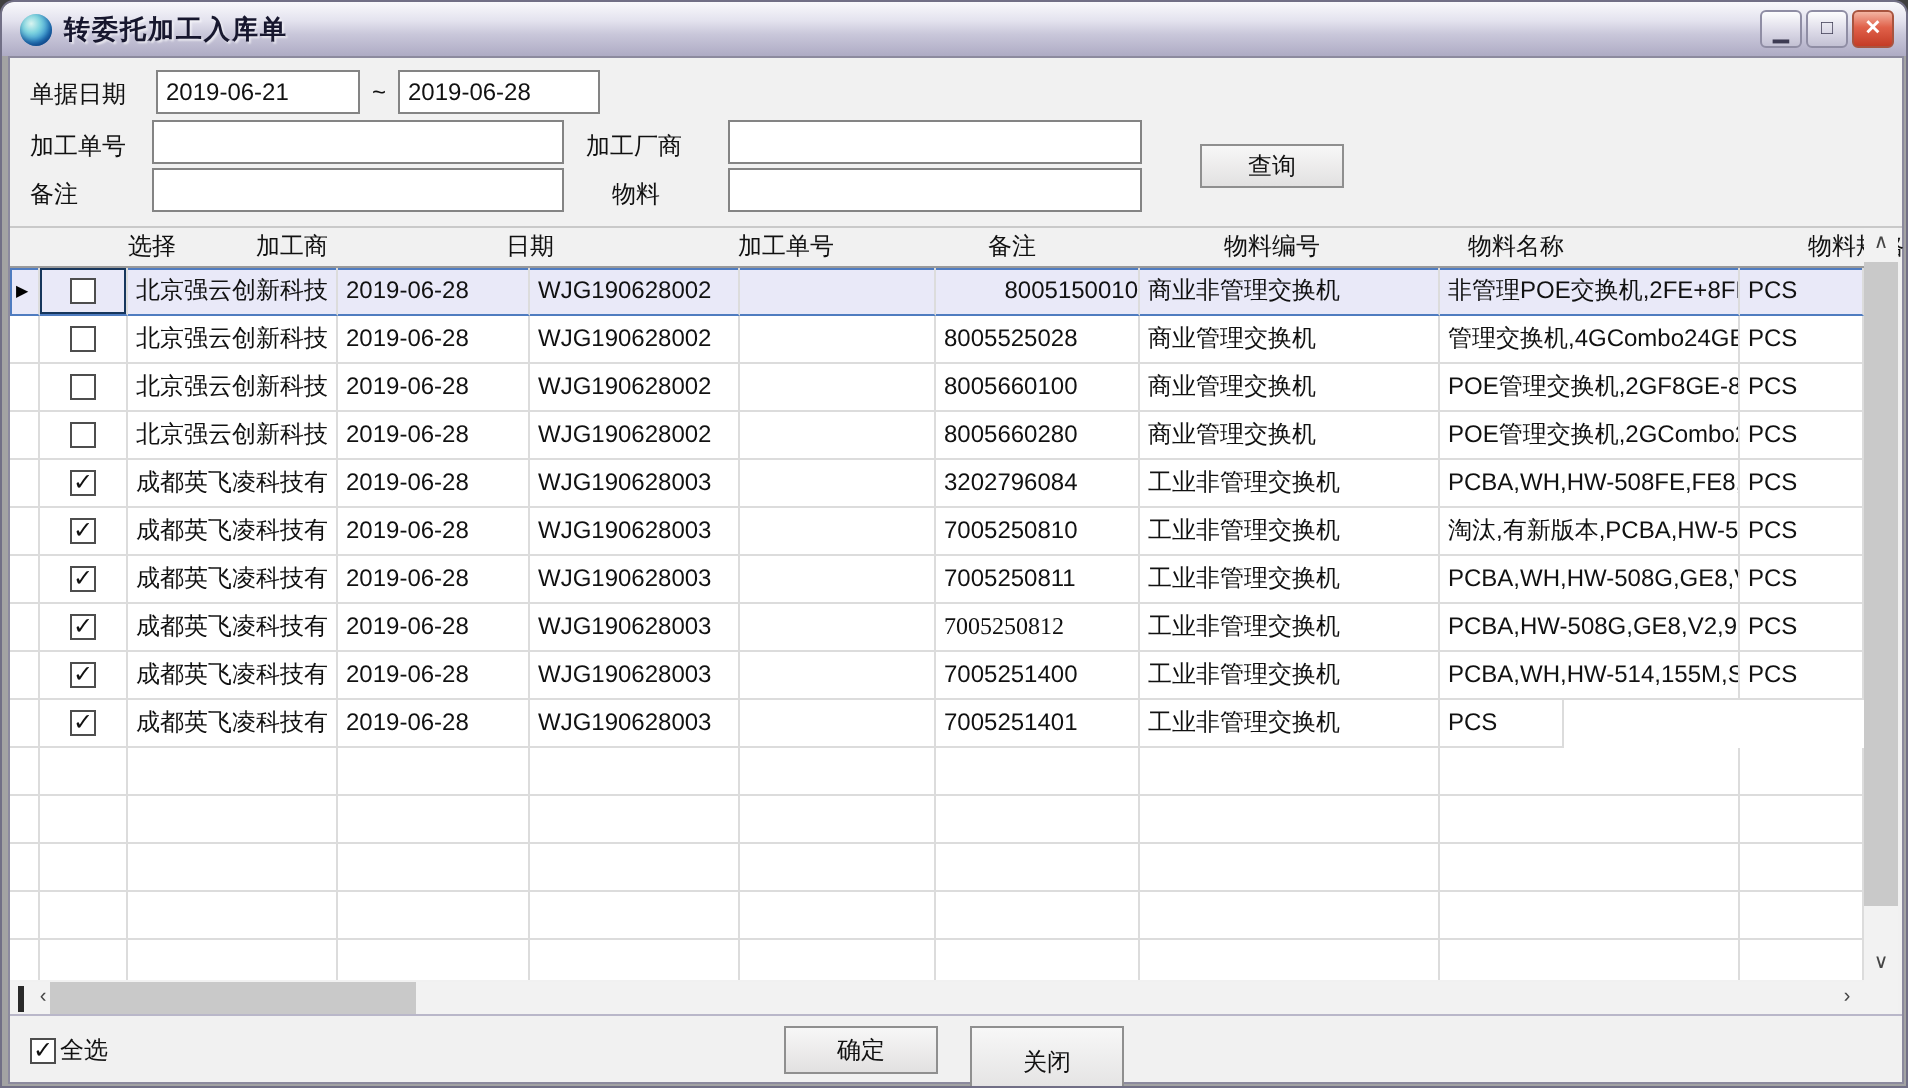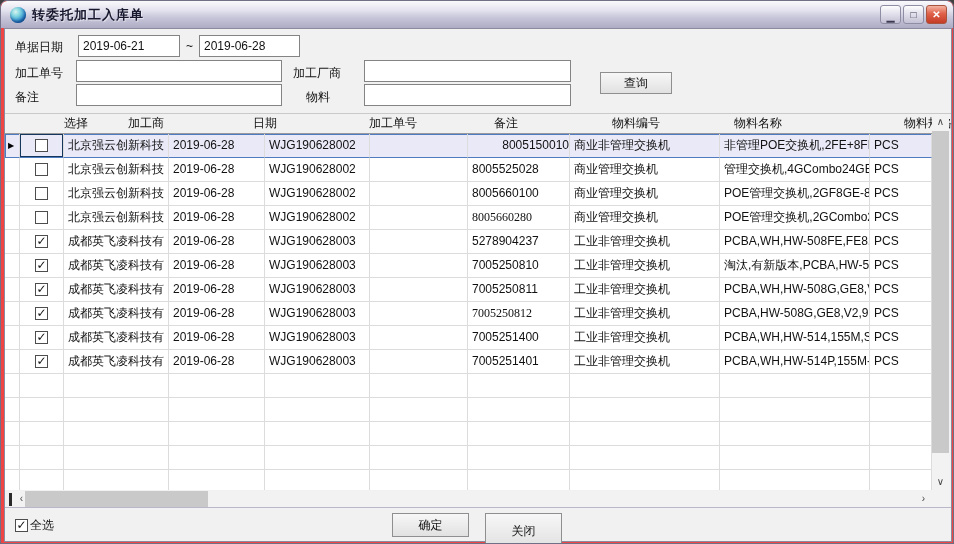--- a/index.html
+++ b/index.html
@@ -1,17 +1,17 @@
 <!DOCTYPE html>
 <html><head>
 <meta charset="utf-8">
 <style>
   html,body{margin:0;padding:0;background:#3f3f3f;font-family:"Liberation Sans","DejaVu Sans",sans-serif;}
   *{box-sizing:border-box;}
-  .window{position:relative;width:954px;height:544px;background:#ef4444;border:1px solid #716f86;border-radius:7px 7px 0 0;overflow:hidden;}
+  .window{position:relative;width:954px;height:544px;background:#a3a3a3;border:1px solid #716f86;border-radius:7px 7px 0 0;overflow:hidden;}
   
   .titlebar{position:absolute;left:0;top:0;right:0;height:27px;border-radius:6px 6px 0 0;
     background:linear-gradient(#f9f9fc 0%,#e3e2ee 35%,#c9c7da 60%,#aeabc4 100%);
     display:flex;align-items:center;padding:0 6px;}
   .app-icon{width:16px;height:16px;border-radius:50%;margin:0 6px 0 3px;flex:none;
     background:radial-gradient(circle at 35% 30%,#d9f4f0 0%,#7fd4df 30%,#2f8fd2 65%,#0c4fa0 100%);
     box-shadow:inset -1px -2px 3px rgba(0,30,90,.55);}
   .title-text{font-size:13px;font-weight:bold;color:#17172e;text-shadow:1px 1px 1px rgba(255,255,255,.6);letter-spacing:1px;}
   .caption-buttons{margin-left:auto;display:flex;gap:2px;}
   .capbtn{width:21px;height:19px;border:1px solid #8f8da4;border-radius:3px;font-size:10px;line-height:16px;
@@ -149,35 +149,35 @@
           </div>
           <div class="grow">
             <div class="cell ind" style="width: 15px;"></div>
             <div class="cell selcell" style="width: 44px;">
               <span class="cb"></span>
             </div>
             <div class="cell" style="width: 105px;">北京强云创新科技</div>
             <div class="cell" style="width: 96px;">2019-06-28</div>
             <div class="cell" style="width: 105px;">WJG190628002</div>
             <div class="cell" style="width: 98px;"></div>
-            <div class="cell" style="width: 102px; font-family: Liberation Serif, serif;">8005660280</div>
+            <div class="cell" style="width: 102px;">8005660280</div>
             <div class="cell" style="width: 150px;">商业管理交换机</div>
             <div class="cell" style="width: 150px;">POE管理交换机,2GCombo2</div>
             <div class="cell" style="width: 62px;">PCS</div>
           </div>
           <div class="grow">
             <div class="cell ind" style="width: 15px;"></div>
             <div class="cell selcell" style="width: 44px;">
               <span class="cb checked">✓</span>
             </div>
             <div class="cell" style="width: 105px;">成都英飞凌科技有</div>
             <div class="cell" style="width: 96px;">2019-06-28</div>
             <div class="cell" style="width: 105px;">WJG190628003</div>
             <div class="cell" style="width: 98px;"></div>
-            <div class="cell" style="width: 102px;">5278904237</div>
+            <div class="cell" style="width: 102px;">3202796084</div>
             <div class="cell" style="width: 150px;">工业非管理交换机</div>
             <div class="cell" style="width: 150px; text-align: right;">PCBA,WH,HW-508FE,FE8,</div>
             <div class="cell" style="width: 62px;">PCS</div>
           </div>
           <div class="grow">
             <div class="cell ind" style="width: 15px;"></div>
             <div class="cell selcell" style="width: 44px;">
               <span class="cb checked">✓</span>
             </div>
             <div class="cell" style="width: 105px;">成都英飞凌科技有</div>
@@ -235,21 +235,20 @@
             <div class="cell ind" style="width: 15px;"></div>
             <div class="cell selcell" style="width: 44px;">
               <span class="cb checked">✓</span>
             </div>
             <div class="cell" style="width: 105px;">成都英飞凌科技有</div>
             <div class="cell" style="width: 96px;">2019-06-28</div>
             <div class="cell" style="width: 105px;">WJG190628003</div>
             <div class="cell" style="width: 98px;"></div>
             <div class="cell" style="width: 102px;">7005251401</div>
             <div class="cell" style="width: 150px;">工业非管理交换机</div>
-            <div class="cell" style="width: 150px;">PCBA,WH,HW-514P,155M-</div>
             <div class="cell" style="width: 62px;">PCS</div>
           </div>
           <div class="grow">
             <div class="cell ind" style="width: 15px;"></div>
             <div class="cell selcell" style="width: 44px;"></div>
             <div class="cell" style="width: 105px;"></div>
             <div class="cell" style="width: 96px;"></div>
             <div class="cell" style="width: 105px;"></div>
             <div class="cell" style="width: 98px;"></div>
             <div class="cell" style="width: 102px;"></div>

